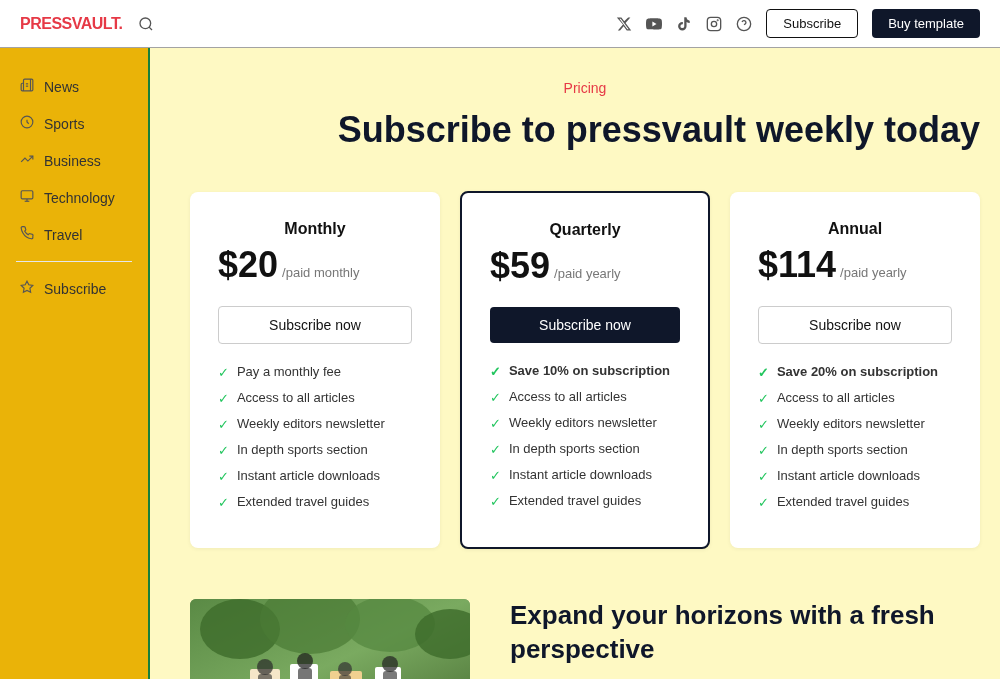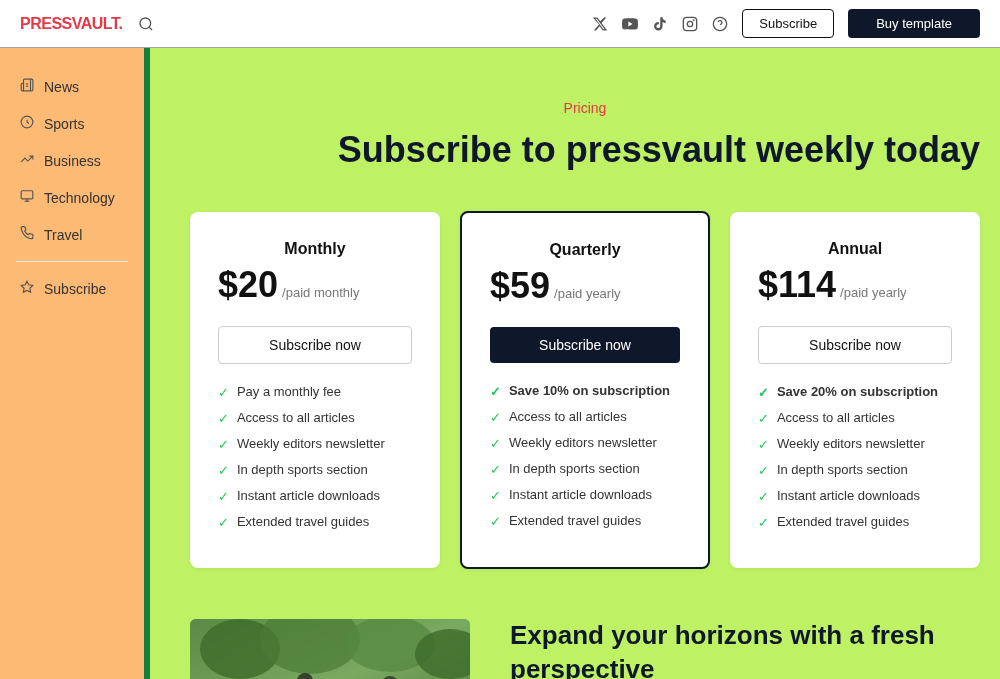--- a/index.html
+++ b/index.html
@@ -30,56 +30,56 @@
       border-radius: 4px;
       font-size: 13px;
       font-weight: 500;
       cursor: pointer;
       color: #111;
     }
     .btn-buy-template {
       background: #0f172a;
       color: #fff;
       border: none;
-      padding: 7px 28px;
+      padding: 7px 16px;
       border-radius: 4px;
       font-size: 13px;
       font-weight: 500;
       cursor: pointer;
     }
 
     
     .layout { display: flex; flex: 1; overflow: hidden; }
 
     
     .sidebar {
       width: 150px;
-      background: #fdba74;
-      border-right: 6px solid #15803d;
+      background: #eab308;
+      border-right: 2px solid #15803d;
       flex-shrink: 0;
       padding: 20px 0;
     }
     .sidebar-item {
       display: flex;
       align-items: center;
       gap: 10px;
       padding: 10px 20px;
       cursor: pointer;
       color: #333;
       font-size: 14px;
     }
     .sidebar-divider { border: none; border-top: 1px solid #e5e7eb; margin: 8px 16px; }
     .sidebar-icon { font-size: 14px; color: #555; }
 
     
     .main-content {
       flex: 1;
       overflow-y: auto;
-      background: #bef264;
-      padding: 52px 20px 40px 40px;
+      background: #fef9c3;
+      padding: 32px 20px 40px 40px;
     }
 
     
     .pricing-section { text-align: center; margin-bottom: 40px; }
     .pricing-label { color: #e63946; font-size: 14px; font-weight: 500; margin-bottom: 12px; }
     .pricing-title { font-size: 36px; font-weight: 800; color: #0f172a; line-height: 1.2; margin-bottom: 40px; text-align: right; }
 
     
     .pricing-cards { display: flex; gap: 20px; justify-content: center; margin-bottom: 40px; align-items: center; }
     .pricing-card {

